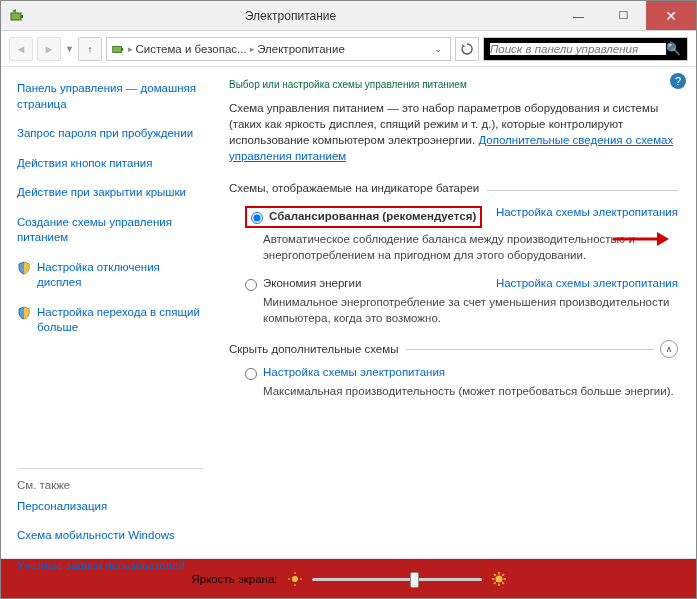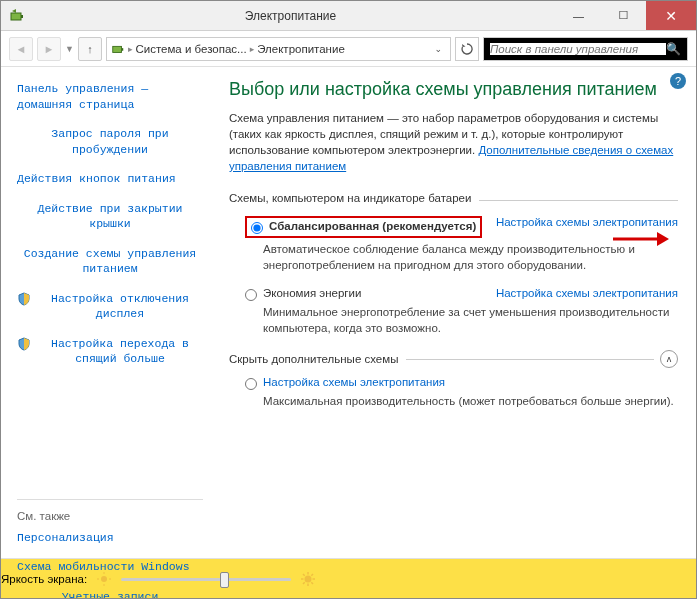--- a/index.html
+++ b/index.html
@@ -25,31 +25,31 @@
 .refresh-btn { width: 24px; height: 24px; border: 1px solid #ccc; display: flex; align-items: center; justify-content: center; background: #fff; font-size: 12px; }
 .searchbox { width: 205px; height: 24px; border: 1px solid #ccc; display: flex; align-items: center; padding: 0 6px; background: #000000; }
 .searchbox input { border: none; outline: none; flex: 1; font-size: 11.5px; color: #888; font-style: italic; }
 .search-icon { color: #888; font-size: 12px; }
 
 
 .body { display: flex; height: calc(100% - 30px - 36px - 40px); position: relative; }
 
 
 .sidebar { width: 210px; padding: 14px 8px 14px 16px; font-size: 11.5px; }
-.sidebar a { color: #0066cc; text-decoration: none; display: block; line-height: 1.35; font-family: Liberation Mono, monospace; }
+.sidebar a { color: #0066cc; text-decoration: none; display: block; line-height: 1.35; }
 .side-group { margin-bottom: 14px; }
-.side-item { display: flex; align-items: flex-start; gap: 6px; margin-bottom: 14px; text-align: center; }
+.side-item { display: flex; align-items: flex-start; gap: 6px; margin-bottom: 14px; }
 .side-icon { width: 14px; height: 14px; flex-shrink: 0; margin-top: 1px; }
 .side-sep { border-top: 1px solid #ddd; margin: 8px 0 10px; }
 .side-heading { color: #666; font-size: 11.5px; margin-bottom: 8px; }
 
 
 .main { flex: 1; padding: 12px 18px 4px 18px; font-size: 11.5px; color: #333; position: relative; overflow: hidden; }
 .help-icon { position: absolute; top: 6px; right: 10px; width: 16px; height: 16px; border-radius: 50%; background: #2a7ab0; color: #fff; font-size: 11px; display: flex; align-items: center; justify-content: center; }
-h1 { color: #0a6e3a; font-size: 18px; font-weight: 400; margin-bottom: 10px; }
+h1 { color: #0a6e3a; font-size: 10px; font-weight: 400; margin-bottom: 10px; }
 .intro { line-height: 1.4; margin-bottom: 18px; }
 .intro a { color: #0066cc; text-decoration: underline; }
 
 .fieldset-label { position: relative; margin-bottom: 12px; }
 .fieldset-label .line { border-top: 1px solid #ccc; position: absolute; top: 8px; left: 0; right: 0; }
 .fieldset-label span { background: #fff; padding-right: 8px; position: relative; color: #333; }
 
 .plan { margin: 0 0 14px 16px; }
 .plan-head { display: flex; align-items: flex-start; }
 .plan-radio { margin-top: 2px; margin-right: 6px; width: 12px; height: 12px; }
@@ -58,21 +58,21 @@
 .plan-desc { margin: 4px 0 0 18px; color: #444; line-height: 1.35; }
 
 .highlight-box { border: 2px solid #d40000; padding: 2px 4px; display: inline-block; }
 .red-arrow { position: absolute; left: 400px; top: 163px; }
 
 .collapse-row { display: flex; align-items: center; margin: 10px 0 8px; position: relative; }
 .collapse-row .line { flex:1; border-top: 1px solid #ccc; margin-left: 8px; }
 .collapse-btn { width: 18px; height: 18px; border: 1px solid #999; border-radius: 50%; display: flex; align-items: center; justify-content: center; font-size: 9px; margin-left: 6px; background: #fff; }
 
 
-.footer { height: 40px; border-top: 1px solid #e0e0e0; display: flex; align-items: center; gap: 10px; font-size: 11.5px; background: #fde047; }
+.footer { height: 40px; border-top: 1px solid #e0e0e0; display: flex; align-items: center; justify-content: center; gap: 10px; font-size: 11.5px; background: #b91c1c; }
 .slider { width: 170px; height: 18px; position: relative; }
 .slider-track { position: absolute; top: 8px; left: 0; right: 0; height: 3px; background: #ccc; border-radius: 2px; }
 .slider-thumb { position: absolute; top: 2px; left: 58%; width: 9px; height: 16px; background: #f0f0f0; border: 1px solid #888; border-radius: 2px; }
 .sun { width: 14px; height: 14px; }
 
 svg { display: block; }
 </style>
 </head>
 <body>
 
@@ -167,21 +167,21 @@
 
   <div class="main">
     <div class="help-icon">?</div>
     <h1>Выбор или настройка схемы управления питанием</h1>
     <p class="intro">
       <span>Схема управления питанием — это набор параметров оборудования и системы (таких как яркость дисплея, спящий режим и т. д.), которые контролируют использование компьютером электроэнергии. </span><a href="#">Дополнительные сведения о схемах управления питанием</a>
     </p>
 
     <div class="fieldset-label">
       <div class="line"></div>
-      <span>Схемы, компьютером на индикаторе батареи</span>
+      <span>Схемы, отображаемые на индикаторе батареи</span>
     </div>
 
     <div class="plan">
       <div class="plan-head">
         <span class="highlight-box" style="display:flex;align-items:flex-start;">
           <input type="radio" checked="" class="plan-radio" style="">
           <span class="plan-name"><b>Сбалансированная (рекомендуется)</b></span>
         </span>
         <span style="flex:1"></span>
         <a href="#" class="plan-link">Настройка схемы электропитания</a>

